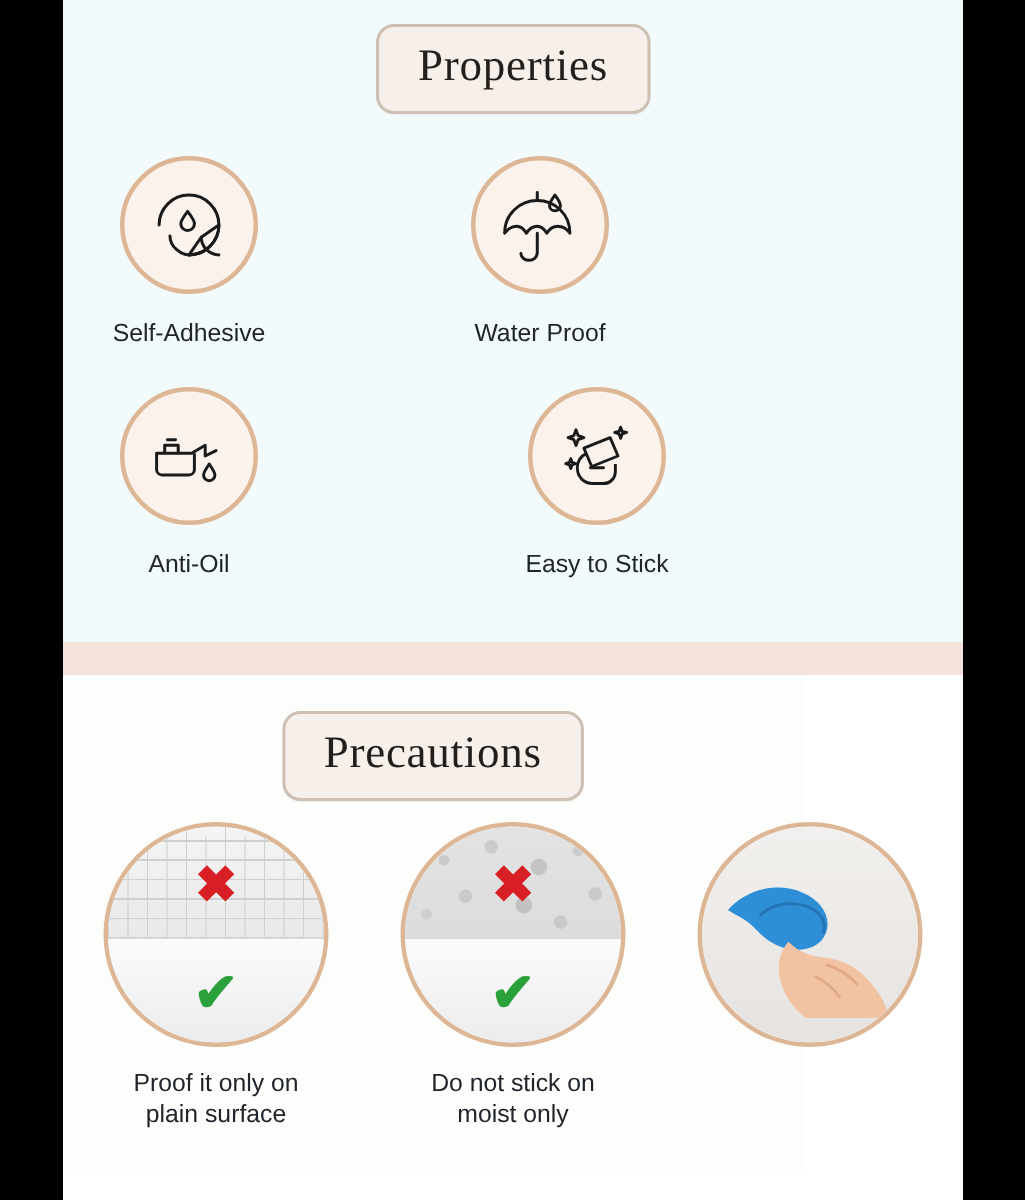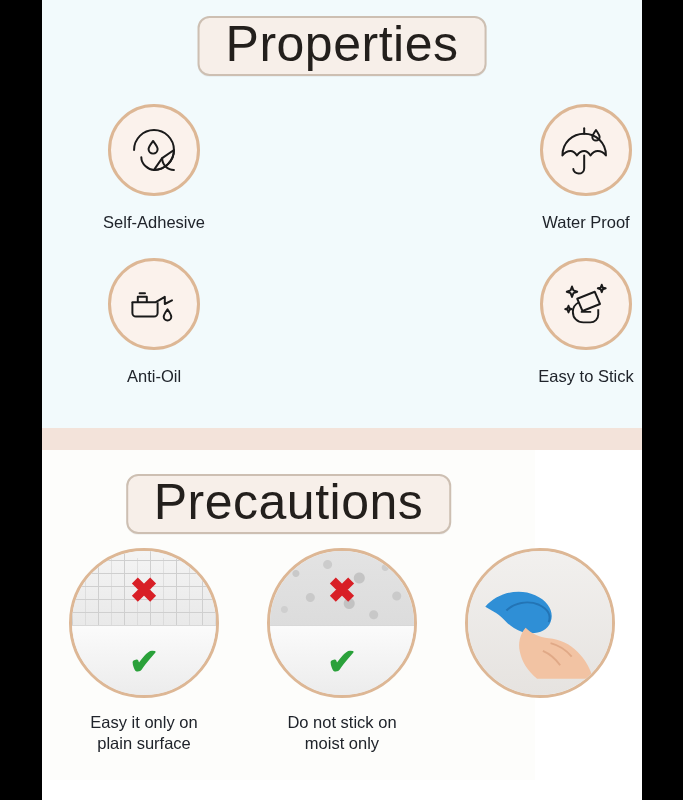--- a/index.html
+++ b/index.html
@@ -67,38 +67,37 @@
     position: absolute;
     left: 50%;
     transform: translateX(-50%);
     background: #f7efe9;
     border: 2px solid #cdbfb2;
     border-radius: 12px;
     padding: 4px 26px 8px 26px;
     box-shadow: 0 1px 0 rgba(0,0,0,0.04);
   }
   .plaque-text {
-    font-family: Liberation Sans, sans-serif;
-    font-size: 50px;
+    font-family: Liberation Serif, serif;
+    font-size: 30px;
     line-height: 44px;
     color: #231f1c;
     letter-spacing: 0.5px;
     white-space: nowrap;
   }
   #properties-title { top: 16px; }
   #precautions-title { top: 24px; }
 
   
   .prop-row {
     position: absolute;
     left: 0;
     width: 600px;
     display: flex;
-    justify-content: space-between;
-    margin-left: 28px;
+    justify-content: flex-start;
   }
   .prop-row.row1 { top: 104px; gap: 66px; }
   .prop-row.row2 { top: 258px; gap: 104px; }
 
   .prop-item {
     width: 168px;
     display: flex;
     flex-direction: column;
     align-items: center;
   }
@@ -293,21 +292,21 @@
       <div class="prec-row">
 
         <div class="prec-item">
           <div class="photo-circle">
             <div class="brick-top"></div>
             <div class="plain-bottom"></div>
             <div class="mark-x">✖</div>
             <div class="mark-check">✔</div>
           </div>
           <div class="prec-label">
-            <span>Easy it only on</span><br>
+            <span>Proof it only on</span><br>
             <span>plain surface</span>
           </div>
         </div>
 
         <div class="prec-item">
           <div class="photo-circle">
             <div class="moist-top"></div>
             <div class="plain-bottom"></div>
             <div class="mark-x">✖</div>
             <div class="mark-check">✔</div>

